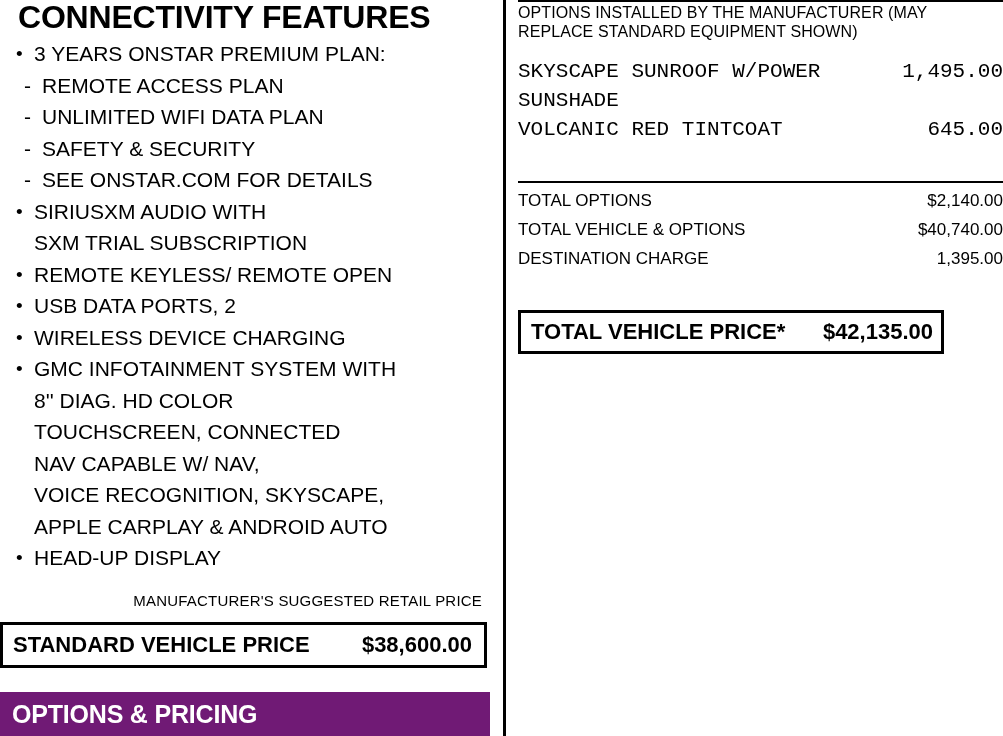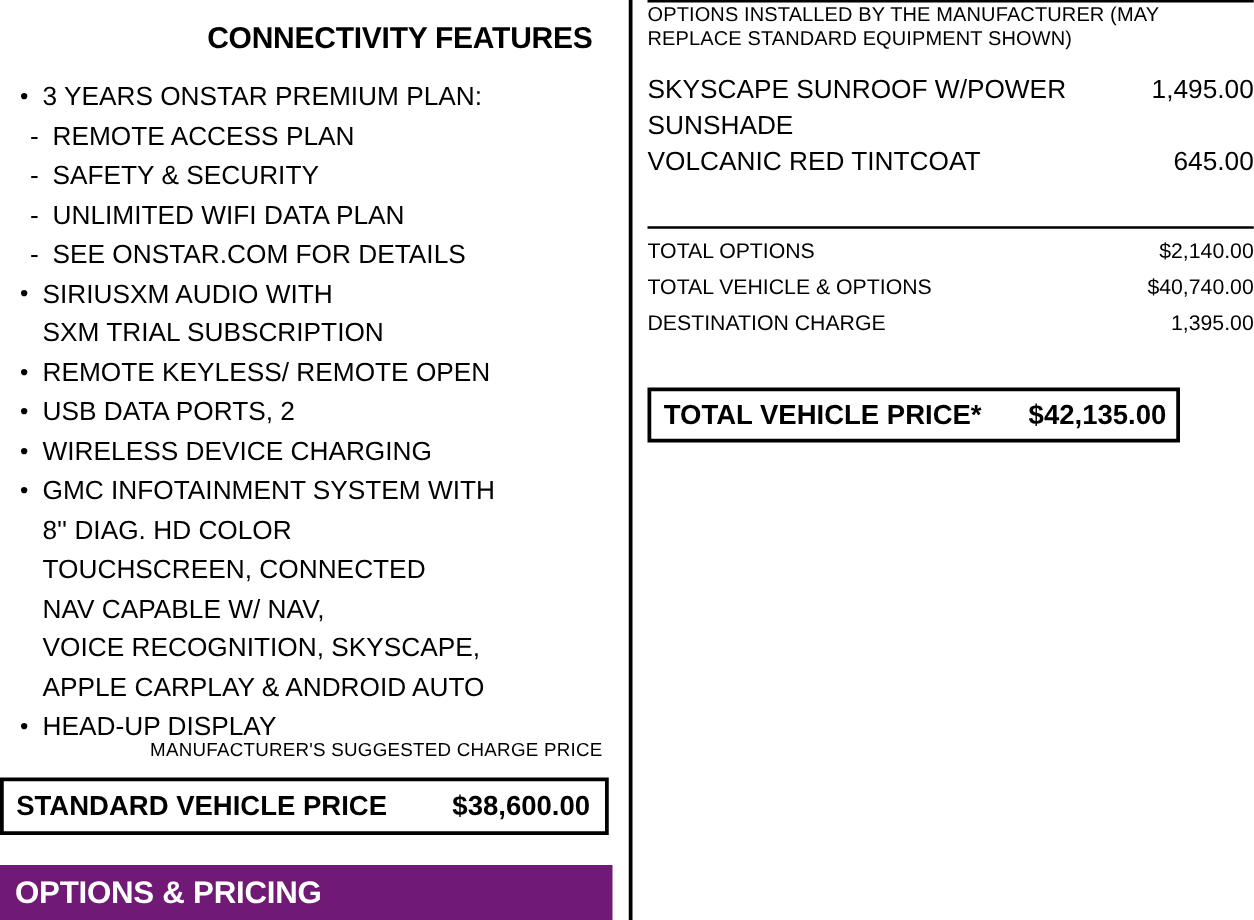--- a/index.html
+++ b/index.html
@@ -34,26 +34,25 @@
   
   .left-col {
     position: absolute;
     left: 0;
     top: 0;
     width: 490px;
     height: 736px;
   }
   .section-title {
     font-weight: bold;
-    font-size: 24px;
+    font-size: 32px;
     letter-spacing: -0.2px;
     padding: 0 0 0 16px;
-    margin: 16px;
+    margin: 2px;
     line-height: 30px;
-    text-align: right;
   }
   .feature-list {
     list-style: none;
     margin: 6px 0 0 0;
     padding: 0 0 0 16px;
     font-size: 21px;
     line-height: 31.5px;
   }
   .feature-list li {
     position: relative;
@@ -163,20 +162,21 @@
     left: 0;
     top: 57px;
     width: 485px;
     font-size: 21px;
     line-height: 29px;
   }
   .opt-row {
     display: flex;
     justify-content: space-between;
     align-items: flex-start;
+    font-family: Liberation Mono, monospace;
   }
   .opt-name {
     flex: 1 1 auto;
     padding-right: 14px;
     white-space: pre-line;
   }
   .opt-price {
     flex: 0 0 auto;
     text-align: right;
     white-space: nowrap;
@@ -231,38 +231,38 @@
 
   <div class="divider"></div>
 
   <div class="left-col">
 
     <h2 class="section-title">CONNECTIVITY FEATURES</h2>
 
     <ul class="feature-list">
       <li class="bullet">3 YEARS ONSTAR PREMIUM PLAN:</li>
       <li class="dash">REMOTE ACCESS PLAN</li>
+      <li class="dash">UNLIMITED WIFI DATA PLAN</li>
       <li class="dash">SAFETY &amp; SECURITY</li>
-      <li class="dash">UNLIMITED WIFI DATA PLAN</li>
       <li class="dash">SEE ONSTAR.COM FOR DETAILS</li>
       <li class="bullet">SIRIUSXM AUDIO WITH</li>
       <li class="cont">SXM TRIAL SUBSCRIPTION</li>
       <li class="bullet">REMOTE KEYLESS/ REMOTE OPEN</li>
       <li class="bullet">USB DATA PORTS, 2</li>
       <li class="bullet">WIRELESS DEVICE CHARGING</li>
       <li class="bullet">GMC INFOTAINMENT SYSTEM WITH</li>
       <li class="cont">8'' DIAG. HD COLOR</li>
       <li class="cont">TOUCHSCREEN, CONNECTED</li>
       <li class="cont">NAV CAPABLE W/ NAV,</li>
       <li class="cont">VOICE RECOGNITION, SKYSCAPE,</li>
       <li class="cont">APPLE CARPLAY &amp; ANDROID AUTO</li>
       <li class="bullet">HEAD-UP DISPLAY</li>
     </ul>
 
-    <div class="msrp-note">MANUFACTURER'S SUGGESTED CHARGE PRICE</div>
+    <div class="msrp-note">MANUFACTURER'S SUGGESTED RETAIL PRICE</div>
 
     <div class="std-price-box">
       <span class="std-price-label">STANDARD VEHICLE PRICE</span>
       <span class="std-price-value">$38,600.00</span>
     </div>
 
     <div class="options-banner">
       <span class="options-banner-text">OPTIONS &amp; PRICING</span>
     </div>
 

